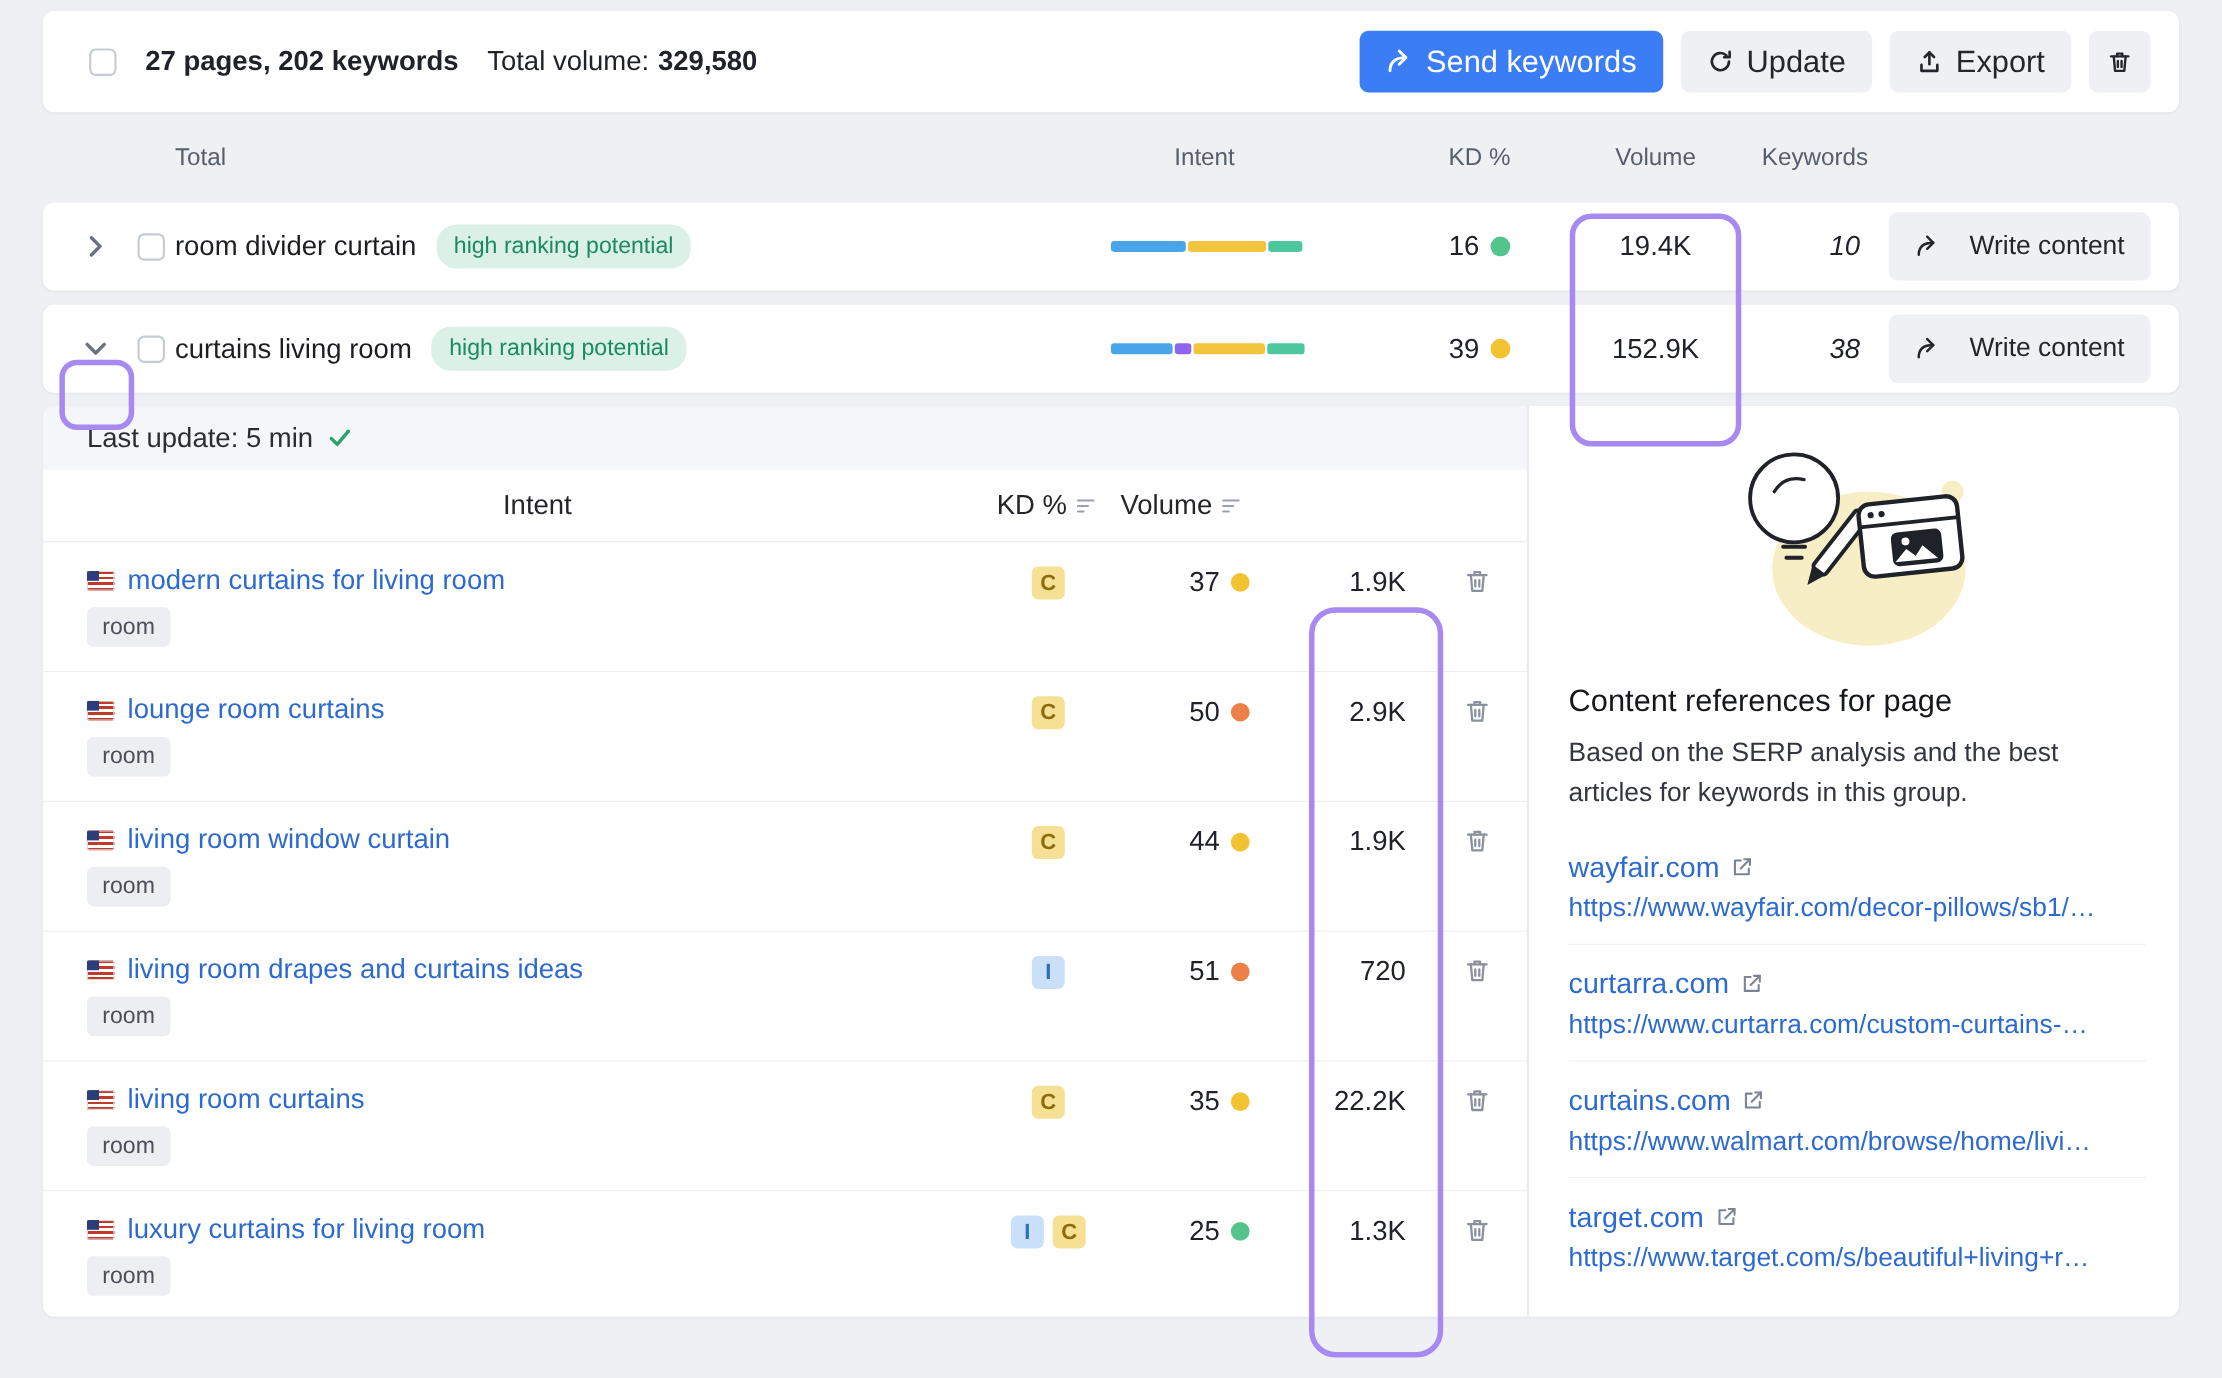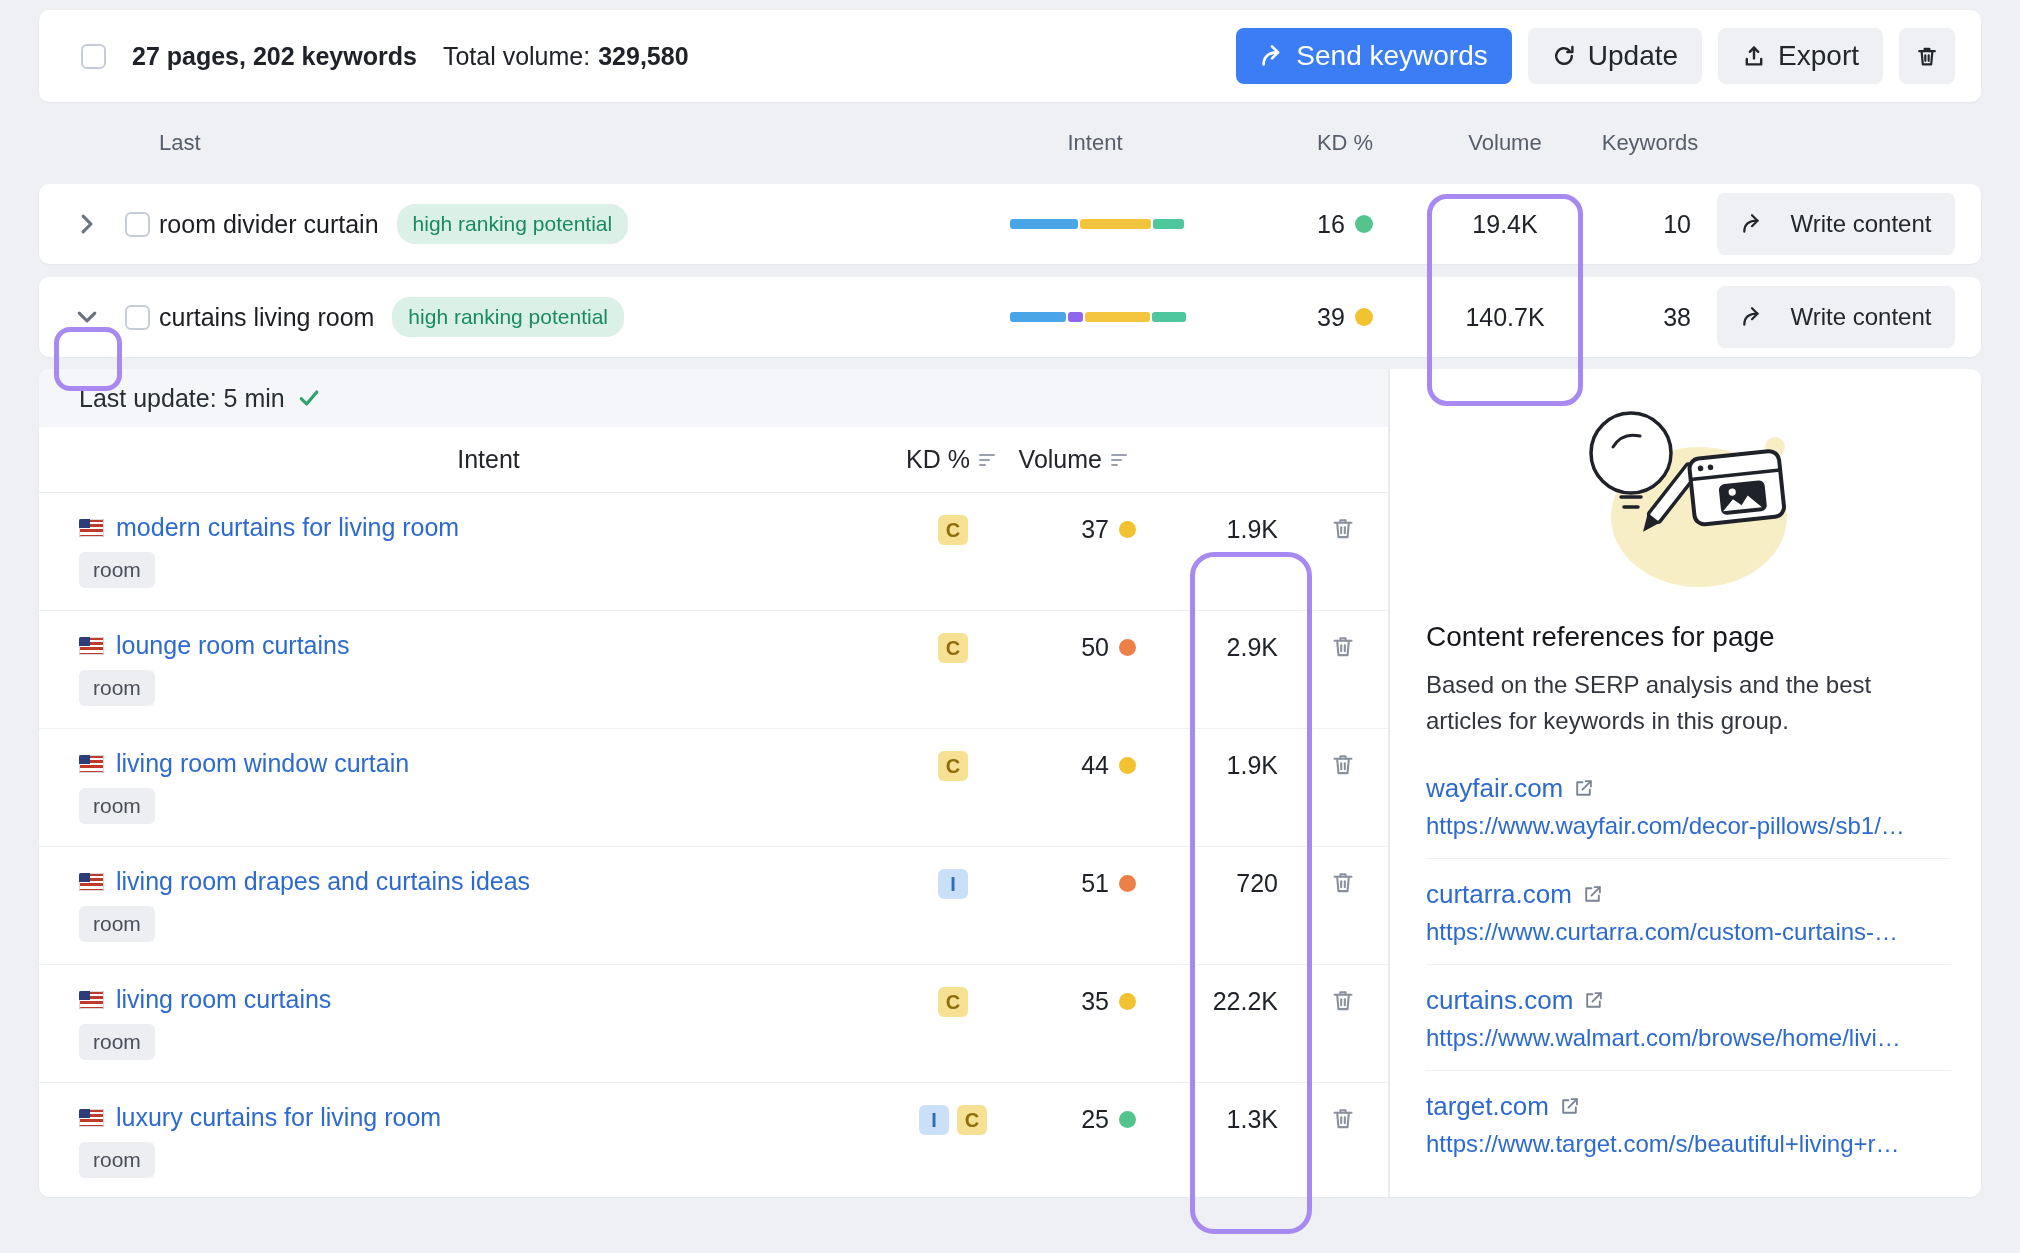--- a/index.html
+++ b/index.html
@@ -24,21 +24,21 @@
   .btn { display: inline-flex; align-items: center; justify-content: center; gap: 12px; height: 56px; border: none; border-radius: 8px; font-size: 28px; padding: 0 24px; cursor: pointer; white-space: nowrap; }
   .btn-blue { background: #3b7df5; color: #fff; }
   .btn-gray { background: #eef0f3; color: #24262e; }
   .btn-sq { width: 56px; padding: 0; }
   .btn svg { flex: 0 0 auto; }
 
   
   .grid-cols { display: grid; grid-template-columns: 56px 44px 1fr 200px 90px 120px 30px 140px 20px 110px 250px; align-items: center; padding: 0 26px 0 20px; }
   .cols-header { margin: 0 39px; height: 82px; color: #575e6b; font-size: 22px; }
   .cc { display: flex; justify-content: center; align-items: center; }
-  .cr { display: flex; justify-content: flex-end; align-items: center; }
+  .cr { display: flex; justify-content: flex-end; align-items: center; font-style: italic; }
 
   .page-card { margin: 0 39px 13px; height: 80px; background: #fff; border-radius: 10px; box-shadow: 0 1px 2px rgba(25,30,45,.05); }
   .chev-btn { background: none; border: none; padding: 0; display: flex; justify-content: center; align-items: center; cursor: pointer; color: #6a7180; }
   .name-cell { display: flex; align-items: center; min-width: 0; }
   .page-name { font-size: 25px; color: #1c1e24; cursor: pointer; white-space: nowrap; }
   .badge { margin-left: 18px; background: #dbf0e7; color: #1a8a64; font-size: 21px; padding: 8px 16px; border-radius: 18px; white-space: nowrap; }
   .intent-bar { width: 170px; height: 10px; display: flex; gap: 2px; }
   .intent-bar .seg { height: 100%; border-radius: 3px; }
   .kd-num, .vol-num, .kw-num { font-size: 25px; }
   .dot { width: 18px; height: 18px; border-radius: 50%; margin-left: 10px; flex: 0 0 auto; }
@@ -133,21 +133,21 @@
             <path d="M11.4 9.5v4.5"></path>
           </svg>
         </span>
     </button>
   </div>
 </div>
 
 <div class="cols-header grid-cols">
   <div></div>
     <div></div>
-  <div>Last</div>
+  <div>Total</div>
   <div class="cc">Intent</div>
   <div></div>
   <div class="cc">KD %</div>
   <div></div>
   <div class="cc">Volume</div>
   <div></div>
   <div class="cc">Keywords</div>
   <div></div>
 </div>
 
@@ -213,21 +213,21 @@
         <span class="seg" style="flex: 0 0 38%; background: rgb(243, 196, 62);"></span>
         <span class="seg" style="flex: 0 0 20%; background: rgb(79, 199, 158);"></span>
       </div>
     </div>
   <div></div>
   <div class="cc">
       <span class="kd-num">39</span>
       <span class="dot" style="background: rgb(242, 194, 48);"></span>
     </div>
   <div></div>
-  <div class="cc vol-num">140.7K</div>
+  <div class="cc vol-num">152.9K</div>
   <div></div>
   <div class="cr kw-cell kw-num">38</div>
   <div>
     <button class="write-btn">
       <span style="display:flex">
           <svg width="22" height="22" viewBox="0 0 20 20" fill="none" stroke="#24262e" stroke-width="2" stroke-linecap="round" stroke-linejoin="round">
             <path d="M3 17c0-8 6-10 12-10"></path>
             <path d="M10 2l5 5-5 5"></path>
           </svg>
         </span>

